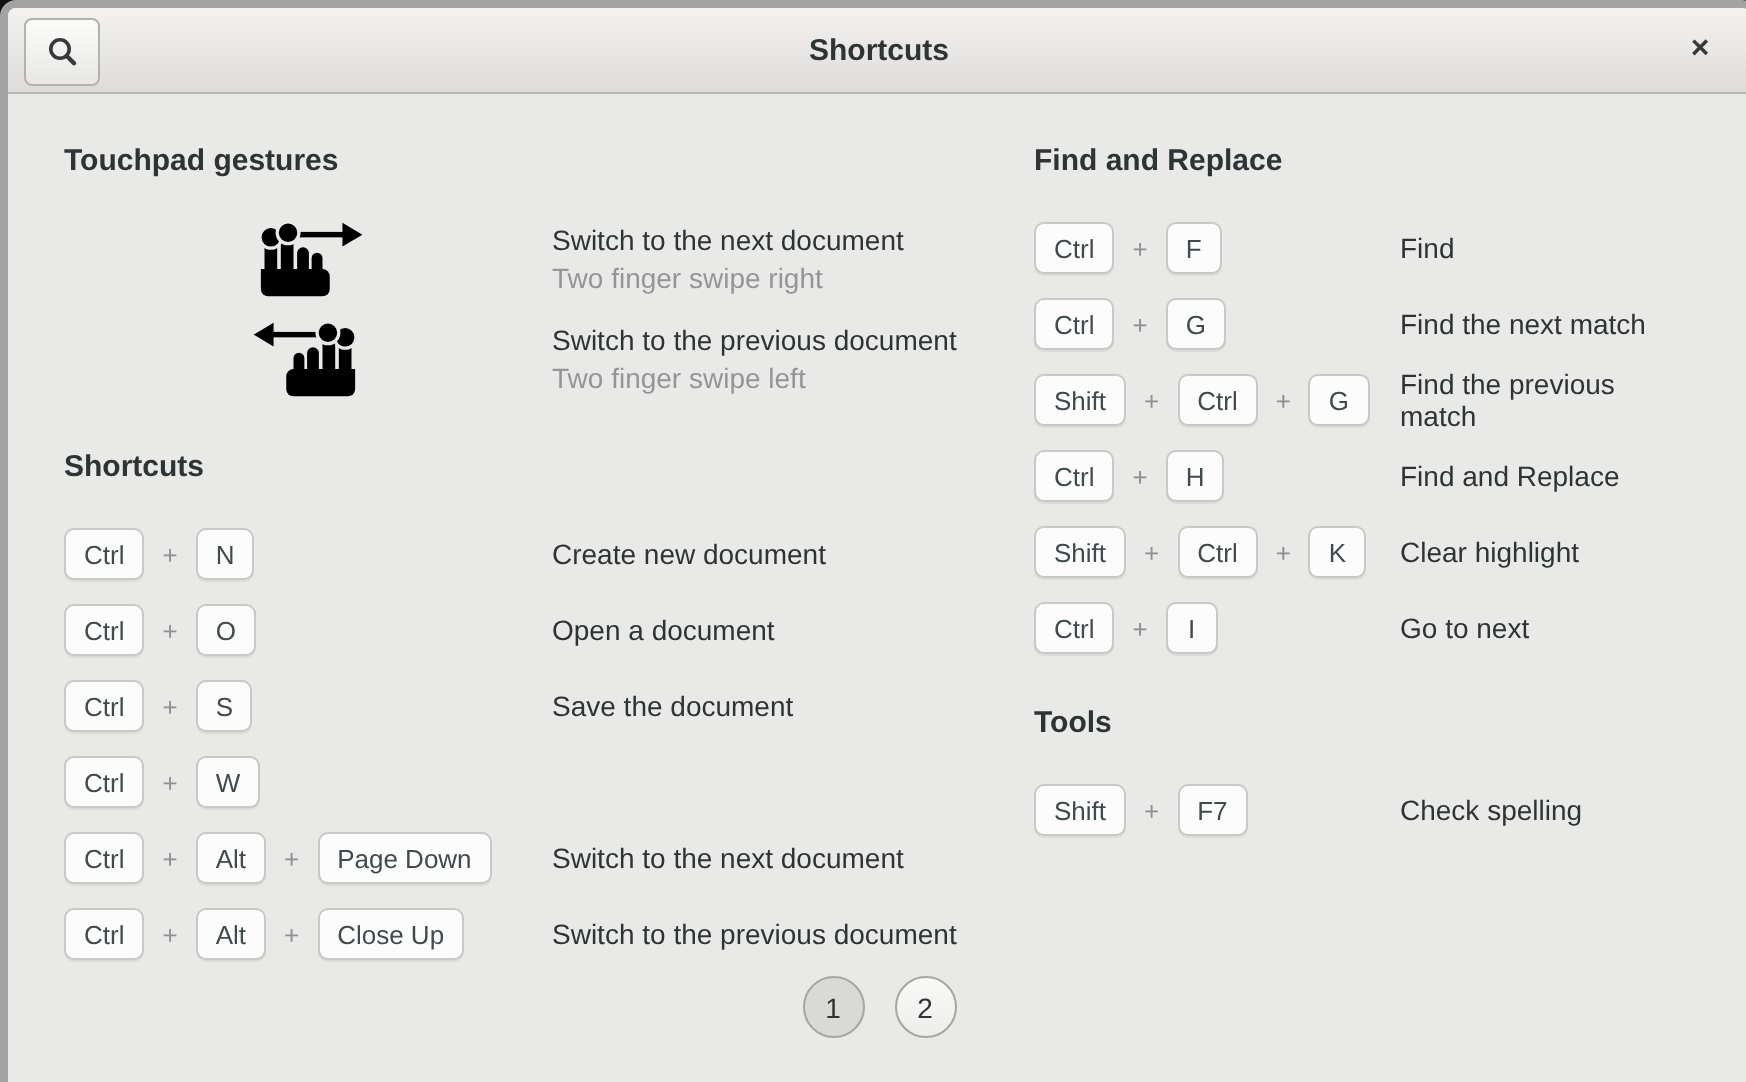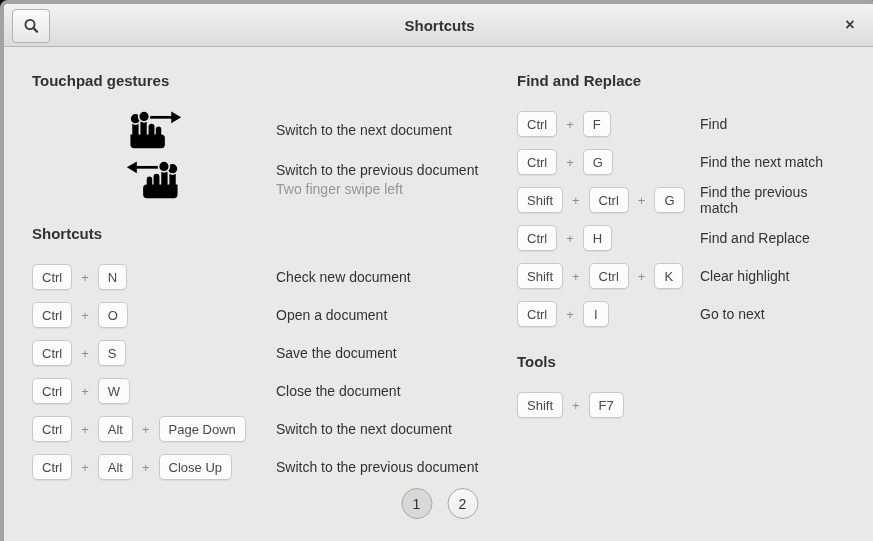--- a/index.html
+++ b/index.html
@@ -106,20 +106,21 @@
       <rect x="26" y="15" width="6.5" height="15" rx="3.2"></rect>
       <rect x="34" y="18" width="6" height="12" rx="3"></rect>
       <path d="M6 27 h34 a4 4 0 0 1 4 4 v7 a4 4 0 0 1 -4 4 h-30 a4 4 0 0 1 -4 -4 z"></path>
       <circle cx="11.5" cy="9.5" r="6" fill="#000" stroke="#e9e9e8" stroke-width="1.8"></circle>
       <circle cx="21" cy="7" r="6" fill="#000" stroke="#e9e9e8" stroke-width="1.8"></circle>
     </g>
   </svg>
 </div>
             <div class="gesture-text">
               <div class="g-label">Switch to the next document</div>
+              <div class="g-sub">Two finger swipe right</div>
             </div>
           </div>
           <div class="gesture-row">
             <div class="gesture-icon-wrap">
   <svg width="58" height="40" viewBox="0 0 64 44">
     <g fill="#000" transform="translate(64,0) scale(-1,1)">
       <rect x="24" y="6.5" width="30" height="3"></rect>
       <polygon points="51,1.5 51,14.5 62,8"></polygon>
       <rect x="8" y="10" width="7" height="20" rx="3.5"></rect>
       <rect x="17" y="7" width="7" height="23" rx="3.5"></rect>
@@ -138,21 +139,21 @@
           </div>
         </div>
         <div class="section">
           <h2 class="section-title">Shortcuts</h2>
           <div class="shortcut-row">
             <div class="keys">
               <span class="keycap">Ctrl</span>
               <span class="plus">+</span>
               <span class="keycap">N</span>
             </div>
-            <div class="desc">Check new document</div>
+            <div class="desc">Create new document</div>
           </div>
           <div class="shortcut-row">
             <div class="keys">
               <span class="keycap">Ctrl</span>
               <span class="plus">+</span>
               <span class="keycap">O</span>
             </div>
             <div class="desc">Open a document</div>
           </div>
           <div class="shortcut-row">
@@ -162,21 +163,20 @@
               <span class="keycap">S</span>
             </div>
             <div class="desc">Save the document</div>
           </div>
           <div class="shortcut-row">
             <div class="keys">
               <span class="keycap">Ctrl</span>
               <span class="plus">+</span>
               <span class="keycap">W</span>
             </div>
-            <div class="desc">Close the document</div>
           </div>
           <div class="shortcut-row">
             <div class="keys">
               <span class="keycap">Ctrl</span>
               <span class="plus">+</span>
               <span class="keycap">Alt</span>
               <span class="plus">+</span>
               <span class="keycap">Page Down</span>
             </div>
             <div class="desc">Switch to the next document</div>
@@ -250,20 +250,21 @@
           </div>
         </div>
         <div class="section">
           <h2 class="section-title">Tools</h2>
           <div class="shortcut-row">
             <div class="keys">
               <span class="keycap">Shift</span>
               <span class="plus">+</span>
               <span class="keycap">F7</span>
             </div>
+            <div class="desc">Check spelling</div>
           </div>
         </div>
       </div>
   </div>
 
   <div class="pagination" id="pagination">
       <div class="page-dot active">1</div>
       <div class="page-dot">2</div>
     </div>
 

